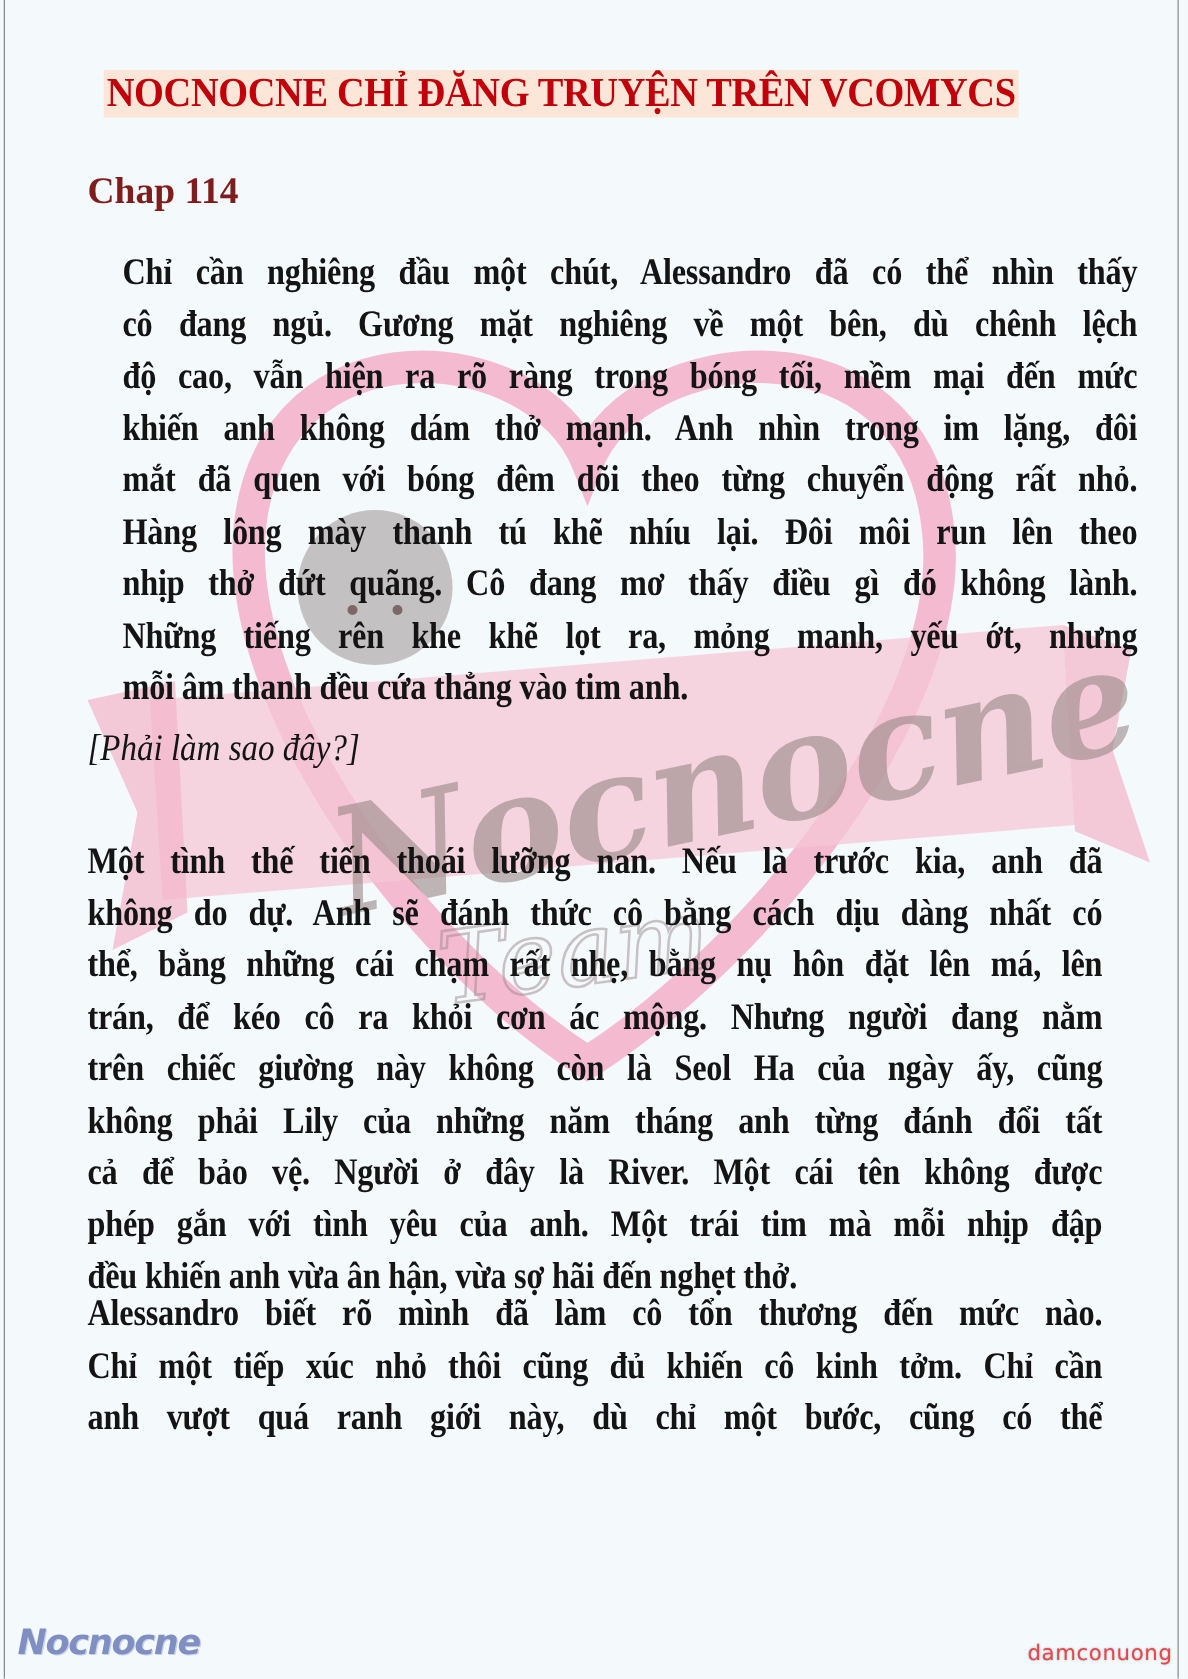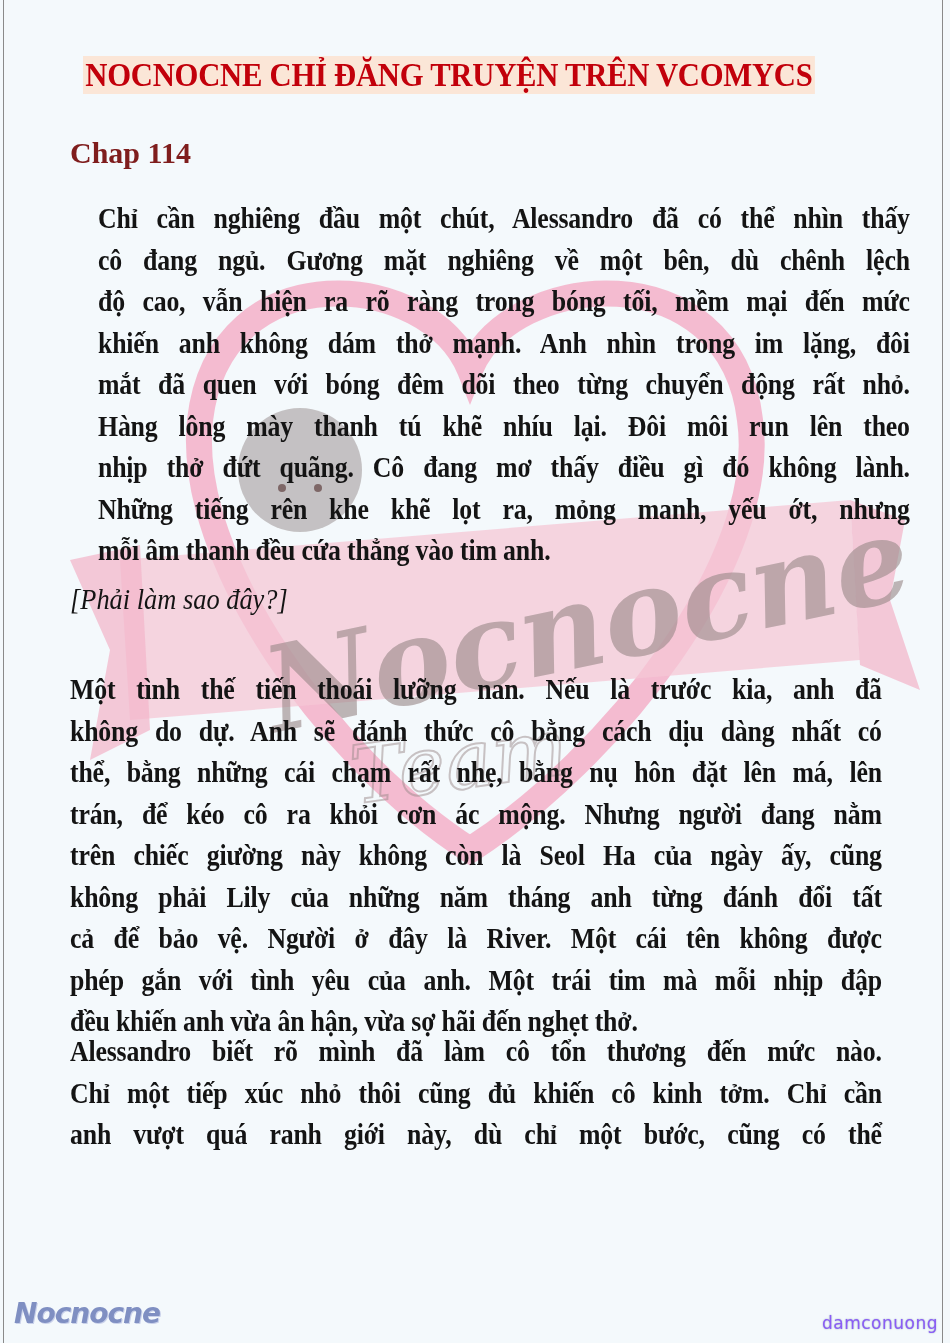--- a/index.html
+++ b/index.html
@@ -45,21 +45,21 @@
       transform: scaleX(0.88); transform-origin: left center;
     }
     .logo-vcomycs {
       position: absolute; left: 14px; top: 1297px;
       font-family: "DejaVu Sans", sans-serif; font-style: italic; font-weight: bold;
       font-size: 28px; color: #7f8fc2; letter-spacing: -1px;
       text-shadow: 1px 1px 0 #c9d1ea;
     }
     .logo-damconuong {
       position: absolute; right: 12px; top: 1313px;
-      font-family: "DejaVu Sans", sans-serif; font-size: 17px; color: #8b5cf6;
+      font-family: "DejaVu Sans", sans-serif; font-size: 17px; color: #ef4444;
       letter-spacing: 0.5px;
       text-shadow: 0 0 2px #b8c6d6, 0 0 1px #a9b7c8;
     }
   </style>
 </head>
 <body>
 
 <div class="page-frame"></div>
 
 <svg class="watermark" viewBox="0 0 950 1343">

